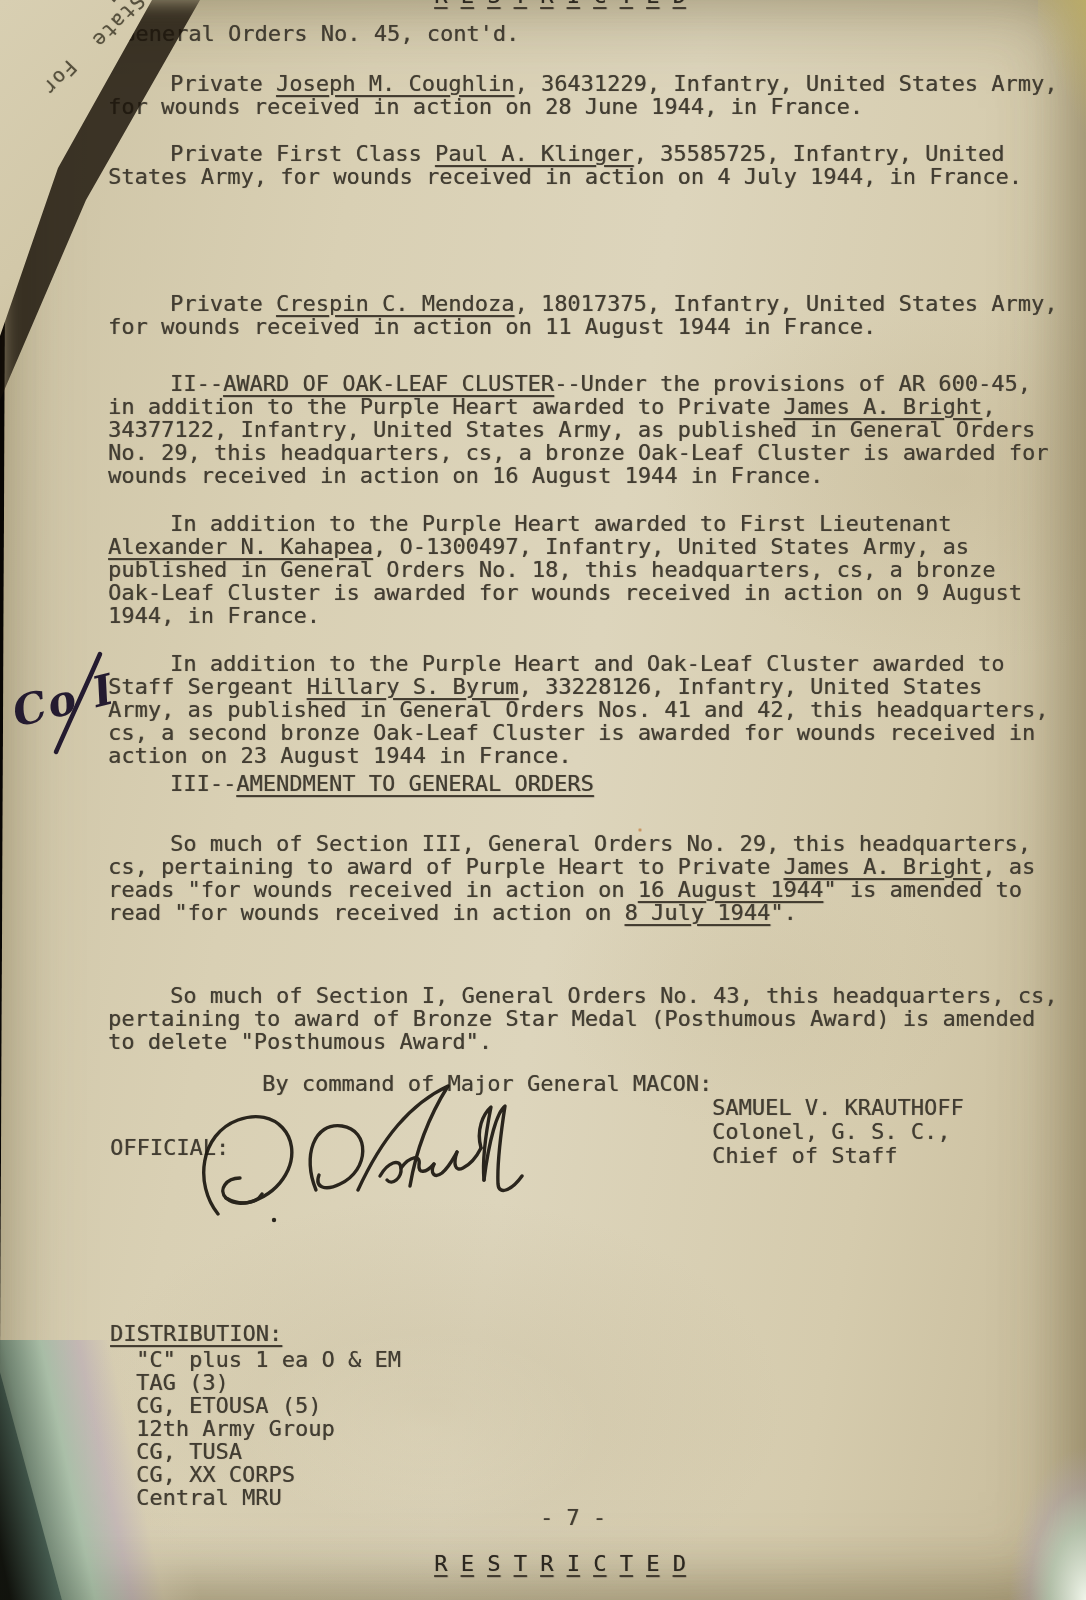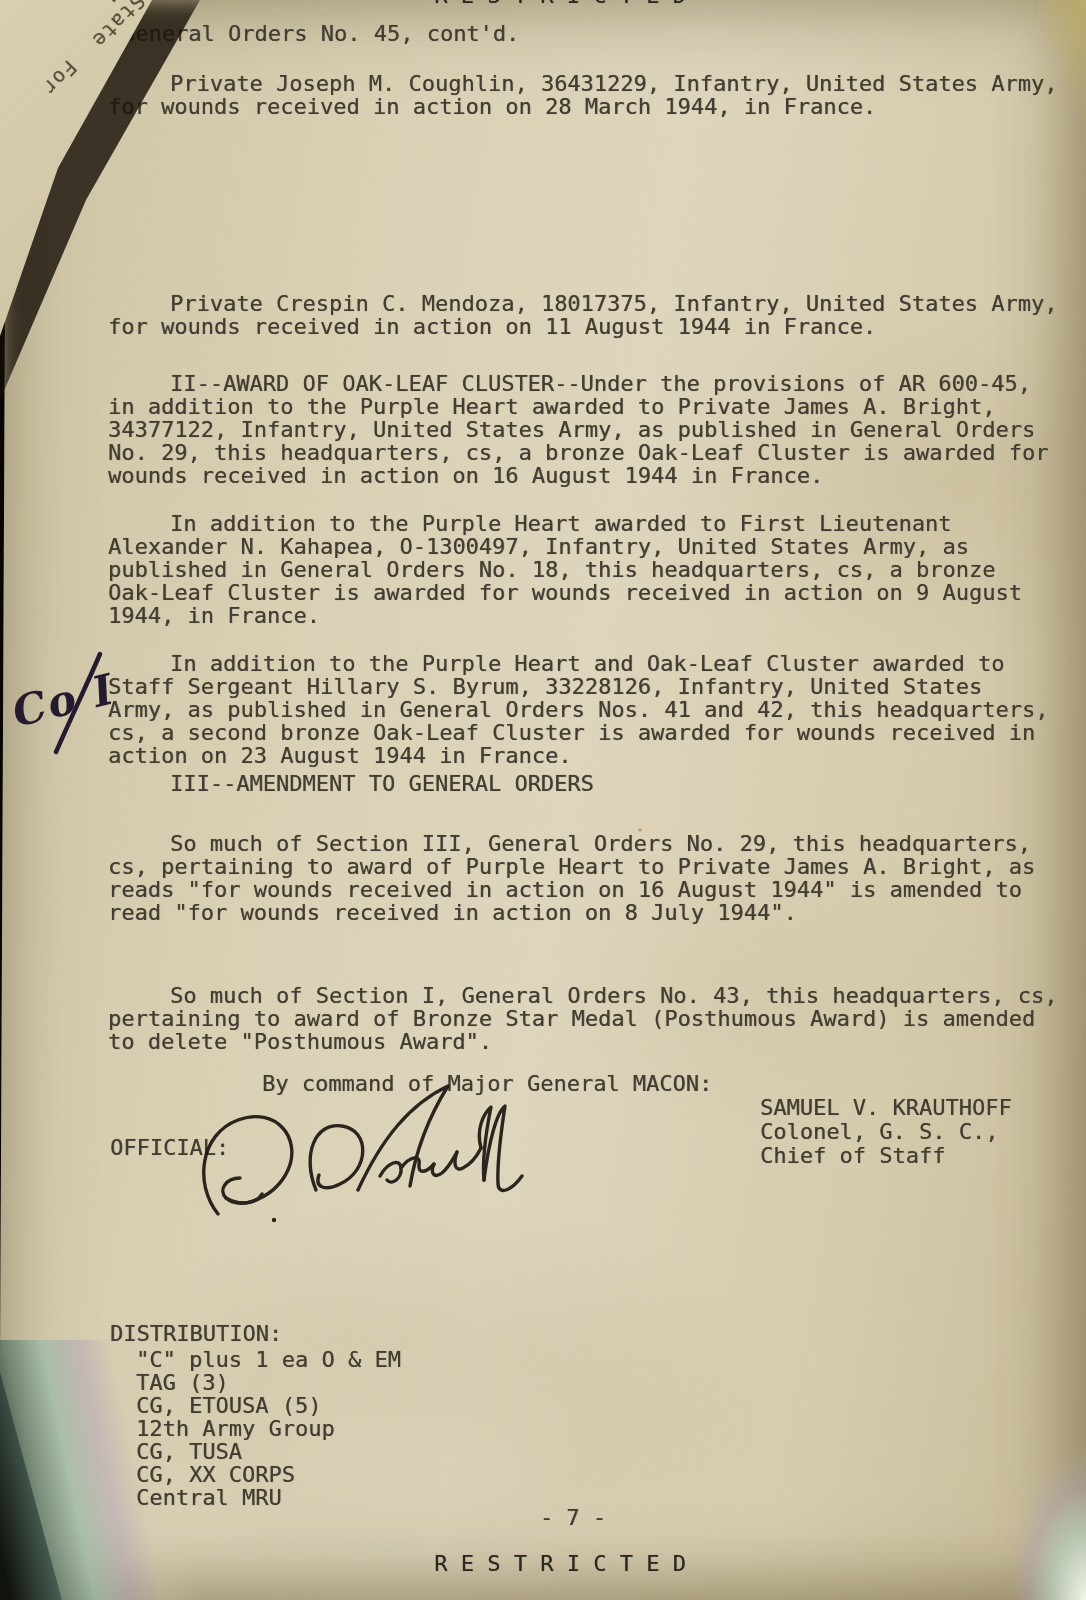--- a/index.html
+++ b/index.html
@@ -21,21 +21,21 @@
                 inset 0 -20px 50px rgba(110,95,60,.22);
   }
 
   
   .txt { position:absolute; inset:0; z-index:4; color:#423d32;
          font-size:22px; line-height:23px; letter-spacing:0;
          text-shadow:0.4px 0.3px 0.7px rgba(58,52,40,.65); }
   .txt p, .txt div { margin:0; position:absolute; }
   .para { left:108px; width:952px; text-indent:62px; }
   .noindent { text-indent:0; }
-  .u { text-decoration-thickness:2px; text-underline-offset:4px;
+  .u { text-decoration:underline; text-decoration-thickness:2px; text-underline-offset:4px;
        text-decoration-color:rgba(54,48,38,.8); }
   .rightblock { left:712px; line-height:24px; white-space:pre-line; }
   .sigblock  { left:198px; line-height:25px; white-space:pre-line; }
   .dist-item { display:block; padding-left:26px; line-height:23px; }
   .center-line { left:30px; width:1086px; text-align:center; }
   .class-line { left:0; width:1120px; text-align:center; color:#2c2820; }
   .top-banner { top:-16px; }
 
   
   .fold-shadow { position:absolute; left:0; top:0; width:260px; height:430px; z-index:5;
@@ -78,34 +78,35 @@
   <div class="glow-bl"></div>
   <div class="glow-br"></div>
   <div class="edge-tr"></div>
 
   <div class="txt">
 
     <div class="class-line top-banner"><span class="u">R</span><span> </span><span class="u">E</span><span> </span><span class="u">S</span><span> </span><span class="u">T</span><span> </span><span class="u">R</span><span> </span><span class="u">I</span><span> </span><span class="u">C</span><span> </span><span class="u">T</span><span> </span><span class="u">E</span><span> </span><span class="u">D</span></div>
 
     <div style="left:122px; top:22px;" class="noindent">General Orders No. 45, cont'd.</div>
 
-    <p class="para" style="top:72px"><span>Private </span><span class="u">Joseph M. Coughlin</span><span>, 36431229, Infantry, United States Army, for wounds received in action on 28 March 1944, in France.</span></p>
+    <p class="para" style="top:72px"><span>Private </span><span class="u">Joseph M. Coughlin</span><span>, 36431229, Infantry, United States Army, for wounds received in action on 28 June 1944, in France.</span></p>
+    <p class="para" style="top:142px"><span>Private First Class </span><span class="u">Paul A. Klinger</span><span>, 35585725, Infantry, United States Army, for wounds received in action on 4 July 1944, in France.</span></p>
     <p class="para" style="top:292px"><span>Private </span><span class="u">Crespin C. Mendoza</span><span>, 18017375, Infantry, United States Army, for wounds received in action on 11 August 1944 in France.</span></p>
 
     <p class="para" style="top:372px"><span>II--</span><span class="u">AWARD OF OAK-LEAF CLUSTER</span><span>--Under the provisions of AR 600-45, in addition to the Purple Heart awarded to Private </span><span class="u">James A. Bright</span><span>, 34377122, Infantry, United States Army, as published in General Orders No. 29, this headquarters, cs, a bronze Oak-Leaf Cluster is awarded for wounds received in action on 16 August 1944 in France.</span></p>
     <p class="para" style="top:512px"><span>In addition to the Purple Heart awarded to First Lieutenant </span><span class="u">Alexander N. Kahapea</span><span>, O-1300497, Infantry, United States Army, as published in General Orders No. 18, this headquarters, cs, a bronze Oak-Leaf Cluster is awarded for wounds received in action on 9 August 1944, in France.</span></p>
     <p class="para" style="top:652px"><span>In addition to the Purple Heart and Oak-Leaf Cluster awarded to Staff Sergeant </span><span class="u">Hillary S. Byrum</span><span>, 33228126, Infantry, United States Army, as published in General Orders Nos. 41 and 42, this headquarters, cs, a second bronze Oak-Leaf Cluster is awarded for wounds received in action on 23 August 1944 in France.</span></p>
 
     <p class="para" style="top:772px"><span>III--</span><span class="u">AMENDMENT TO GENERAL ORDERS</span></p>
     <p class="para" style="top:832px"><span>So much of Section III, General Orders No. 29, this headquarters, cs, pertaining to award of Purple Heart to Private </span><span class="u">James A. Bright</span><span>, as reads "for wounds received in action on </span><span class="u">16 August 1944</span><span>" is amended to read "for wounds received in action on </span><span class="u">8 July 1944</span><span>".</span></p>
     <p class="para" style="top:984px"><span>So much of Section I, General Orders No. 43, this headquarters, cs, pertaining to award of Bronze Star Medal (Posthumous Award) is amended to delete "Posthumous Award".</span></p>
 
     <p class="para" style="top:1028px; text-indent:154px;margin-top:44px;">By command of Major General MACON:</p>
 
-    <div class="rightblock" style="top:1096px;margin-left:48px;">SAMUEL V. KRAUTHOFF
+    <div class="rightblock" style="top:1096px;">SAMUEL V. KRAUTHOFF
 Colonel, G. S. C.,
 Chief of Staff</div>
 
     <div style="left:110px; top:1136px;">OFFICIAL:</div>
 
 
     <div style="left:110px; top:1322px;">
       <span class="u">DISTRIBUTION:</span>
     </div>
     <div style="left:110px; top:1348px;">

